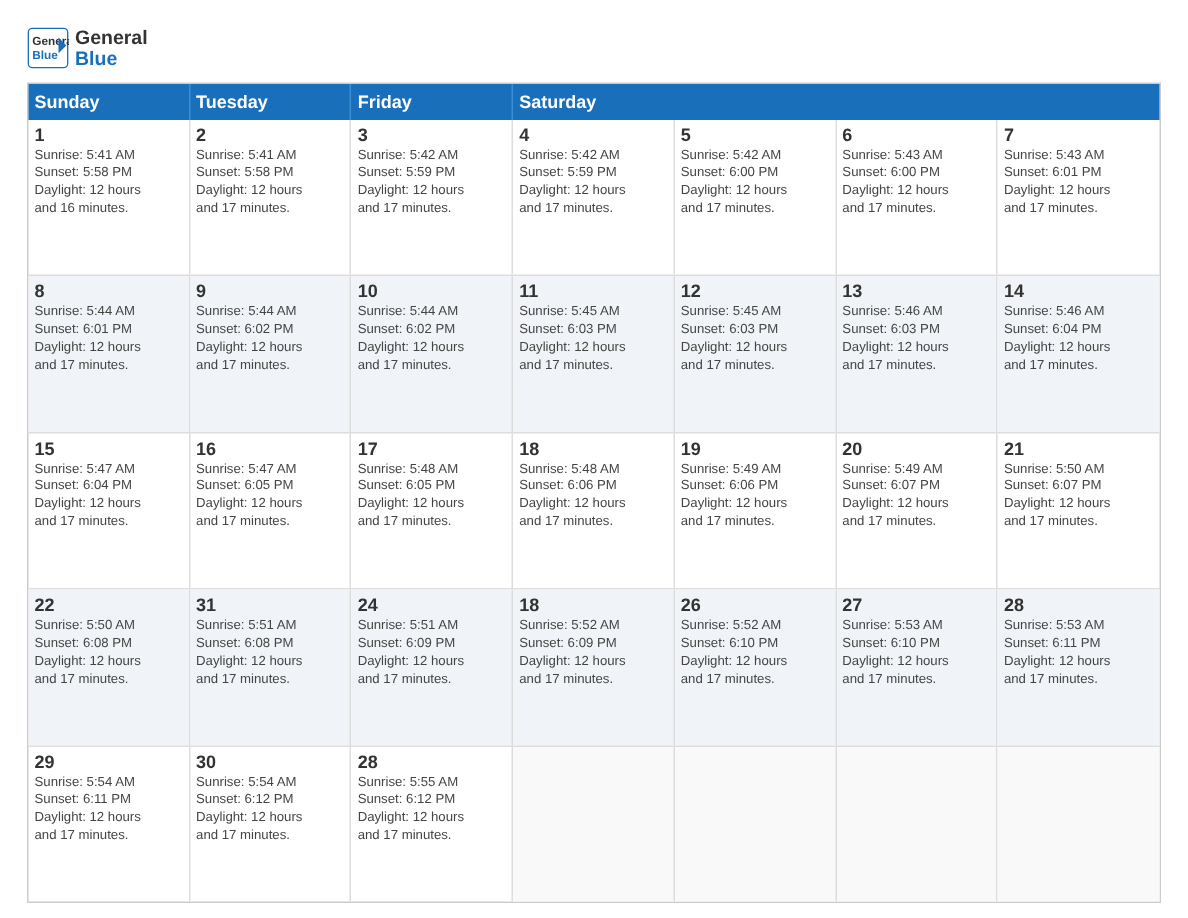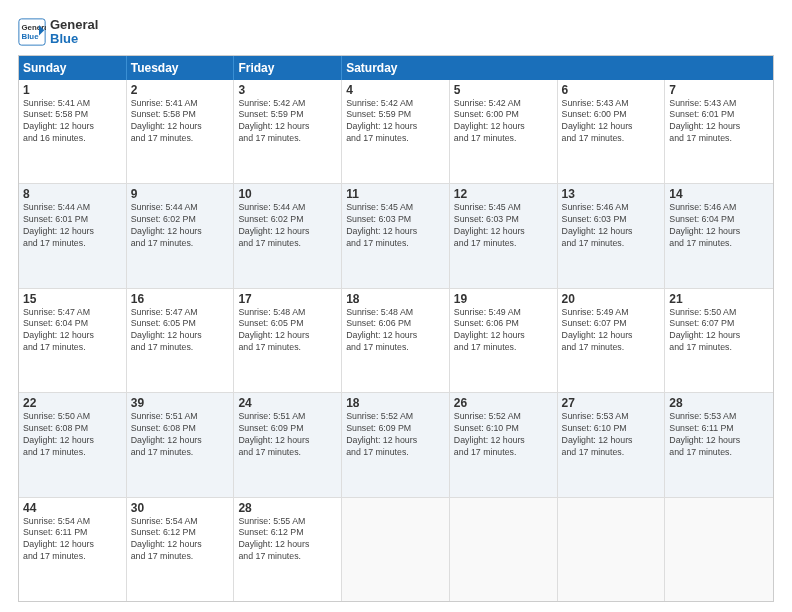--- a/index.html
+++ b/index.html
@@ -223,21 +223,21 @@
             <span class="day-num">21</span>
             <div class="day-info">Sunrise: 5:50 AM<br>Sunset: 6:07 PM<br>Daylight: 12 hours<br>and 17 minutes.</div>
           </div>
         </div>
         <div class="cal-week">
           <div class="cal-cell shade">
             <span class="day-num">22</span>
             <div class="day-info">Sunrise: 5:50 AM<br>Sunset: 6:08 PM<br>Daylight: 12 hours<br>and 17 minutes.</div>
           </div>
           <div class="cal-cell shade">
-            <span class="day-num">39</span>
+            <span class="day-num">31</span>
             <div class="day-info">Sunrise: 5:51 AM<br>Sunset: 6:08 PM<br>Daylight: 12 hours<br>and 17 minutes.</div>
           </div>
           <div class="cal-cell shade">
             <span class="day-num">24</span>
             <div class="day-info">Sunrise: 5:51 AM<br>Sunset: 6:09 PM<br>Daylight: 12 hours<br>and 17 minutes.</div>
           </div>
           <div class="cal-cell shade">
             <span class="day-num">18</span>
             <div class="day-info">Sunrise: 5:52 AM<br>Sunset: 6:09 PM<br>Daylight: 12 hours<br>and 17 minutes.</div>
           </div>
@@ -249,21 +249,21 @@
             <span class="day-num">27</span>
             <div class="day-info">Sunrise: 5:53 AM<br>Sunset: 6:10 PM<br>Daylight: 12 hours<br>and 17 minutes.</div>
           </div>
           <div class="cal-cell shade">
             <span class="day-num">28</span>
             <div class="day-info">Sunrise: 5:53 AM<br>Sunset: 6:11 PM<br>Daylight: 12 hours<br>and 17 minutes.</div>
           </div>
         </div>
         <div class="cal-week">
           <div class="cal-cell">
-            <span class="day-num">44</span>
+            <span class="day-num">29</span>
             <div class="day-info">Sunrise: 5:54 AM<br>Sunset: 6:11 PM<br>Daylight: 12 hours<br>and 17 minutes.</div>
           </div>
           <div class="cal-cell">
             <span class="day-num">30</span>
             <div class="day-info">Sunrise: 5:54 AM<br>Sunset: 6:12 PM<br>Daylight: 12 hours<br>and 17 minutes.</div>
           </div>
           <div class="cal-cell">
             <span class="day-num">28</span>
             <div class="day-info">Sunrise: 5:55 AM<br>Sunset: 6:12 PM<br>Daylight: 12 hours<br>and 17 minutes.</div>
           </div>

